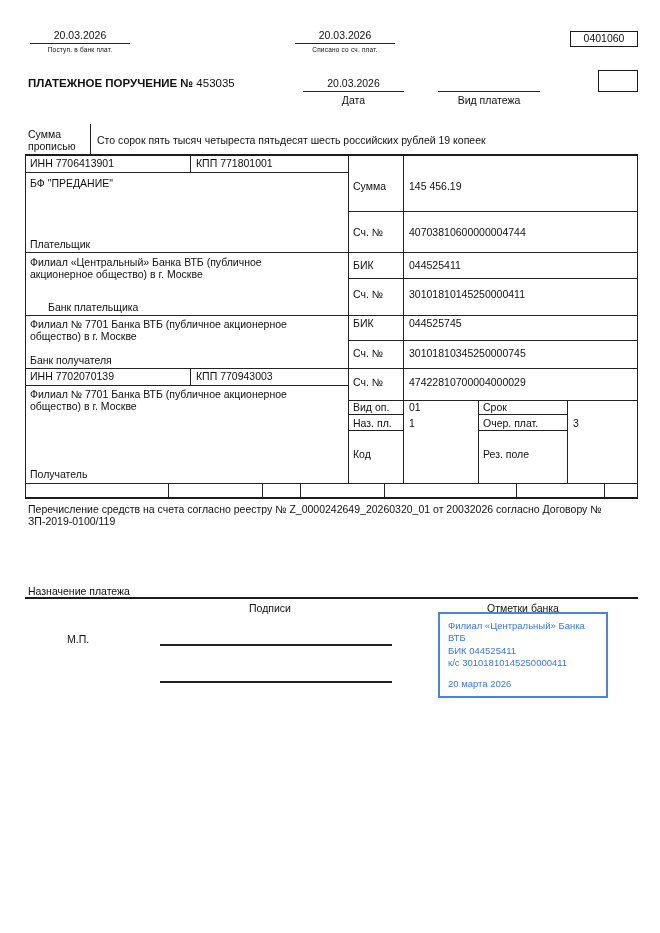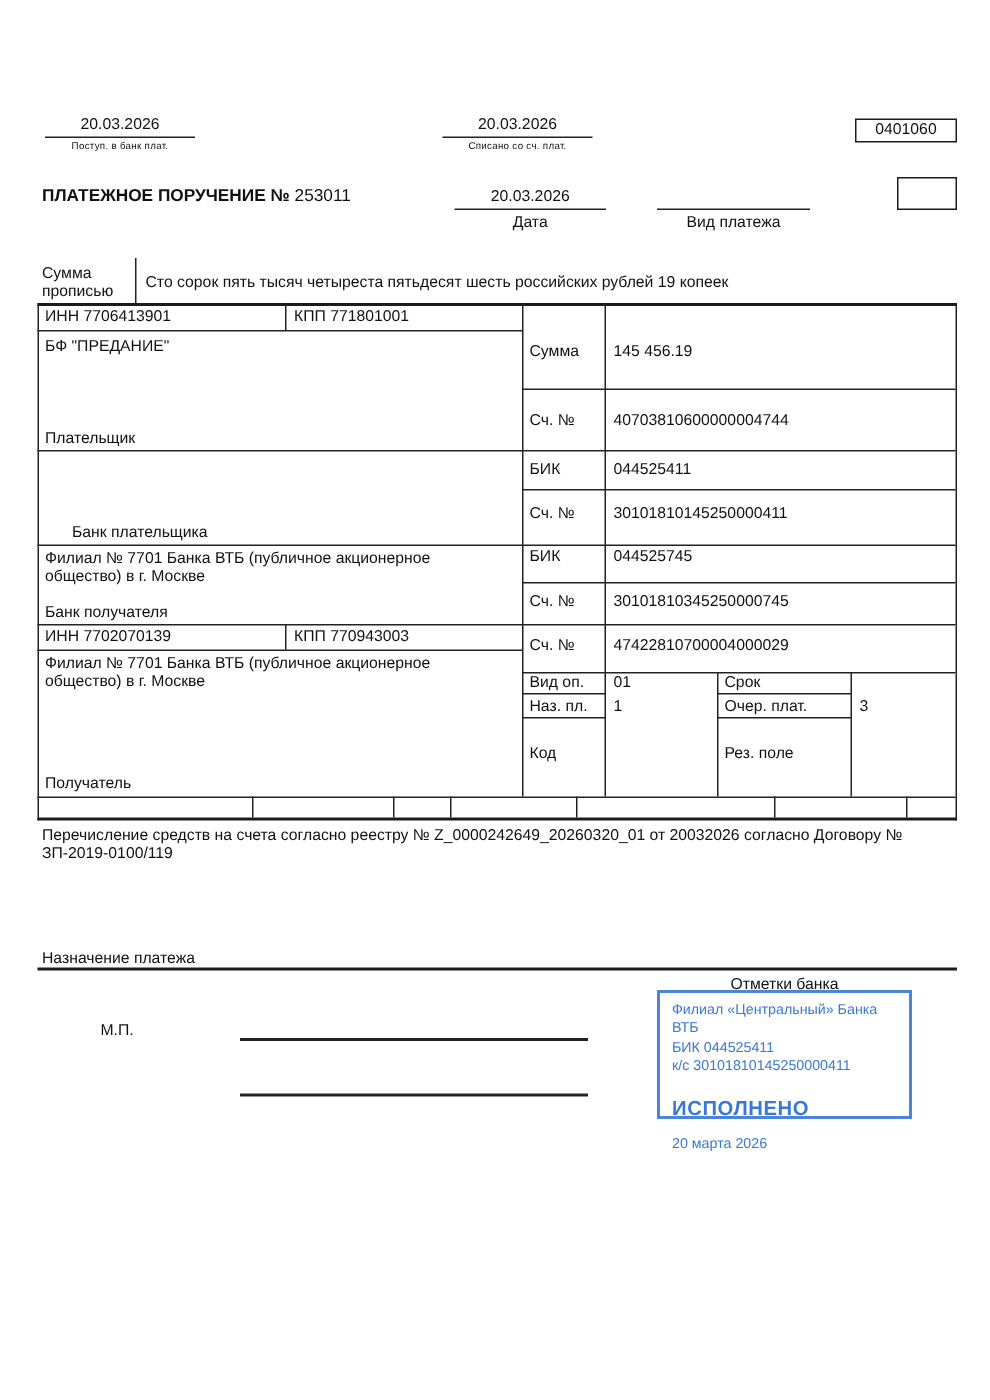--- a/index.html
+++ b/index.html
@@ -1,18 +1,18 @@
 <!DOCTYPE html>
 <html><head>
 <meta charset="utf-8">
 <style>
   html,body{margin:0;padding:0;background:#fff;}
   #page{position:relative;width:660px;height:726px;background:#fff;
         font-family:"Liberation Sans",sans-serif;font-size:10.5px;color:#111;
-        overflow:hidden;margin-top:48px;}
+        overflow:hidden;}
   .t{position:absolute;white-space:nowrap;line-height:1.15;}
   .w{position:absolute;white-space:normal;line-height:1.18;}
   .hl{position:absolute;background:#222;height:1px;}
   .hl2{position:absolute;background:#1c1c1c;height:2px;}
   .vl{position:absolute;background:#222;width:1px;}
   .small{font-size:6.5px;letter-spacing:.2px;}
   .ctr{text-align:center;}
   .bold{font-weight:bold;}
   .box{position:absolute;border:1.6px solid #1c1c1c;box-sizing:border-box;}
   .stamp{position:absolute;border:2px solid #4a84dc;box-sizing:border-box;
@@ -30,21 +30,21 @@
   <div class="t ctr small" style="left:30px;top:46px;width:100px;">Поступ. в банк плат.</div>
 
   <div class="t ctr" style="left:295px;top:29px;width:100px;">20.03.2026</div>
   <i class="hl" style="left:295px;top:43px;width:100px;height:1.4px;"></i>
   <div class="t ctr small" style="left:295px;top:46px;width:100px;">Списано со сч. плат.</div>
 
   <div class="box ctr" style="left:570px;top:31px;width:68px;height:16px;line-height:13px;">
     <span>0401060</span>
   </div>
 
-  <div class="t" style="left:28px;top:77px;font-size:11.5px;"><span class="bold">ПЛАТЕЖНОЕ ПОРУЧЕНИЕ №</span><span> 253011</span></div>
+  <div class="t" style="left:28px;top:77px;font-size:11.5px;"><span class="bold">ПЛАТЕЖНОЕ ПОРУЧЕНИЕ №</span><span> 453035</span></div>
 
   <div class="t ctr" style="left:303px;top:77px;width:101px;">20.03.2026</div>
   <i class="hl" style="left:303px;top:91px;width:101px;height:1.4px;"></i>
   <div class="t ctr" style="left:303px;top:94px;width:101px;">Дата</div>
 
   <i class="hl" style="left:438px;top:91px;width:102px;height:1.4px;"></i>
   <div class="t ctr" style="left:438px;top:94px;width:102px;">Вид платежа</div>
 
   <div class="box" style="left:598px;top:70px;width:40px;height:22px;"></div>
 
@@ -83,20 +83,21 @@
   <i class="vl" style="left:300px;top:483px;height:14px;"></i>
   <i class="vl" style="left:384px;top:483px;height:14px;"></i>
   <i class="vl" style="left:516px;top:483px;height:14px;"></i>
   <i class="vl" style="left:604px;top:483px;height:14px;"></i>
 
   <div class="t" style="left:30px;top:157px;">ИНН 7706413901</div>
   <div class="t" style="left:196px;top:157px;">КПП 771801001</div>
   <div class="t" style="left:30px;top:177px;">БФ "ПРЕДАНИЕ"</div>
   <div class="t" style="left:30px;top:238px;">Плательщик</div>
 
+  <div class="w" style="left:30px;top:256px;width:290px;">Филиал «Центральный» Банка ВТБ (публичное акционерное общество) в г. Москве</div>
   <div class="t" style="left:48px;top:301px;">Банк плательщика</div>
 
   <div class="w" style="left:30px;top:318px;width:290px;">Филиал № 7701 Банка ВТБ (публичное акционерное общество) в г. Москве</div>
   <div class="t" style="left:30px;top:354px;">Банк получателя</div>
 
   <div class="t" style="left:30px;top:370px;">ИНН 7702070139</div>
   <div class="t" style="left:196px;top:370px;">КПП 770943003</div>
   <div class="w" style="left:30px;top:388px;width:290px;">Филиал № 7701 Банка ВТБ (публичное акционерное общество) в г. Москве</div>
   <div class="t" style="left:30px;top:468px;">Получатель</div>
 
@@ -130,27 +131,27 @@
   <div class="t" style="left:483px;top:417px;text-align:center;">Очер. плат.</div>
   <div class="t" style="left:573px;top:417px;">3</div>
 
   <div class="t" style="left:353px;top:448px;">Код</div>
   <div class="t" style="left:483px;top:448px;">Рез. поле</div>
 
   <div class="w" style="left:28px;top:503px;width:606px;">Перечисление средств на счета согласно реестру № Z_0000242649_20260320_01 от 20032026 согласно Договору № ЗП-2019-0100/119</div>
   <div class="t" style="left:28px;top:585px;">Назначение платежа</div>
   <i class="hl2" style="left:25px;top:597px;width:613px;"></i>
 
+  <div class="t ctr" style="left:100px;top:602px;width:340px;">Подписи</div>
   <div class="t ctr" style="left:428px;top:602px;width:190px;text-align:center;">Отметки банка</div>
 
   <div class="t" style="left:67px;top:633px;">М.П.</div>
   <i class="hl" style="left:160px;top:644px;width:232px;height:1.6px;"></i>
   <i class="hl" style="left:160px;top:681px;width:232px;height:1.6px;"></i>
 
   <div class="stamp" style="left:438px;top:612px;width:170px;height:86px;">
     <div>Филиал «Центральный» Банка ВТБ</div>
     <div>БИК 044525411</div>
     <div>к/с 30101810145250000411</div>
-    <div class="big">ИСПОЛНЕНО</div>
     <div class="dt">20 марта 2026</div>
   </div>
 
 </div>
 
 </body></html>

